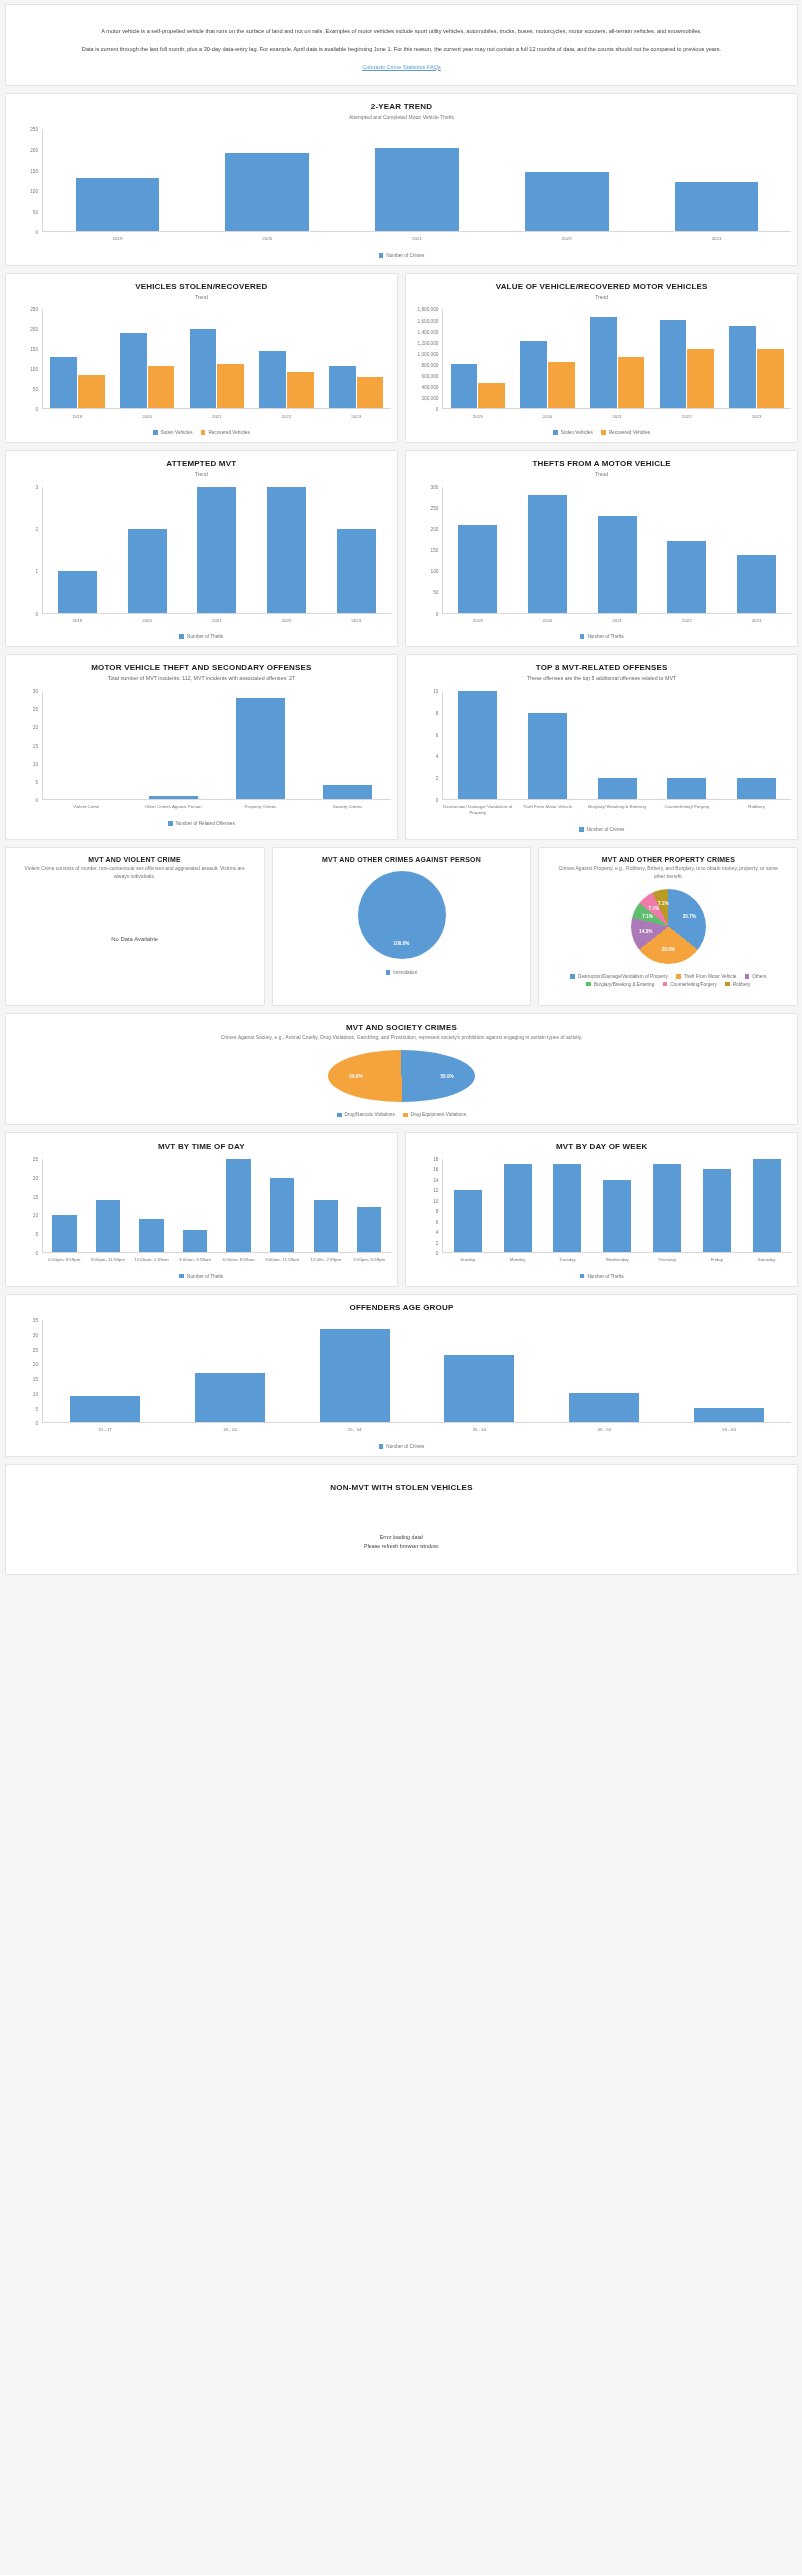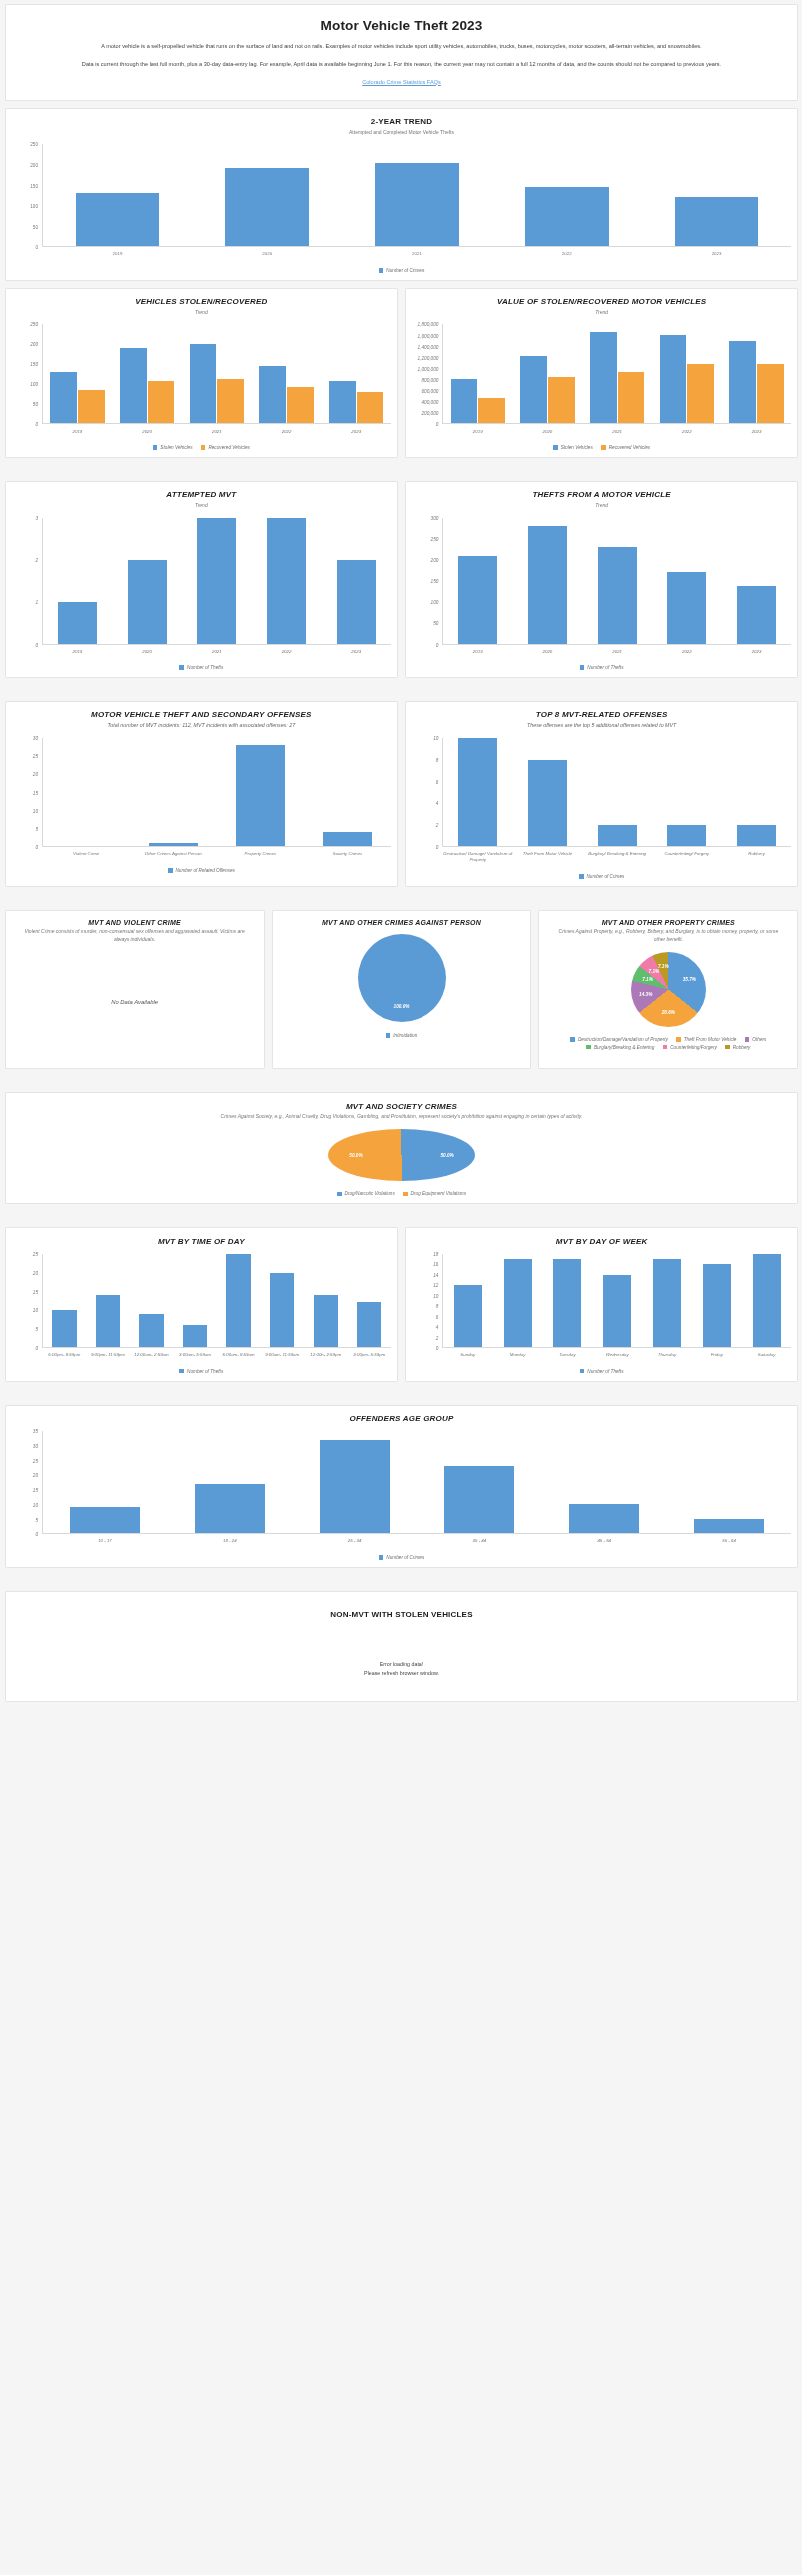--- a/index.html
+++ b/index.html
@@ -12,21 +12,21 @@
   }
   .page { width: 803px; padding: 3.5px 4.7px 5.9px 4.7px; }
   .card {
     background: #fff;
     border: 0.6px solid #e4e4e4;
     border-radius: 1.2px;
     margin-bottom: 7px;
     padding: 8.3px 5.9px 7px 5.9px;
   }
   .row { display: flex; gap: 7px; margin-bottom: 7px; }
-  .row > .card { flex: 1; margin-bottom: 16px; font-style: italic; }
+  .row > .card { flex: 1; margin-bottom: 0; }
   .row.thirds > .card { flex: 1 1 0; min-width: 0; }
 
   
   .hdr { padding: 13px 35px 15.3px 35px; text-align: center; }
   .hdr h1 { font-size: 13.6px; font-weight: bold; color: #222; letter-spacing: 0.1px; }
   .hdr h2 { font-size: 11.2px; font-weight: bold; color: #222; margin-top: 2.4px; }
   .hdr p { font-size: 5.6px; color: #444; line-height: 1.6; margin-top: 9.4px; }
   .hdr .faq { display:block; margin-top: 9.4px; font-size: 5.6px; color:#5b9bd5; text-decoration: underline; }
 
   
@@ -75,21 +75,20 @@
   .nodata { text-align: center; font-size: 5.9px; color: #555; }
 
   .errbox { text-align: center; font-size: 5.3px; color: #444; line-height: 1.7; }
 </style>
 </head>
 <body>
 
 <div class="page">
 
   <div class="card hdr">
-    <h1>Motor Vehicle Theft 2023</h1>
     <p>A motor vehicle is a self-propelled vehicle that runs on the surface of land and not on rails. Examples of motor vehicles include sport utility vehicles, automobiles, trucks, buses, motorcycles, motor scooters, all-terrain vehicles, and snowmobiles.</p>
     <p>Data is current through the last full month, plus a 30-day data-entry lag. For example, April data is available beginning June 1. For this reason, the current year may not contain a full 12 months of data, and the counts should not be compared to previous years.</p>
     <a class="faq" href="#">Colorado Crime Statistics FAQs</a>
   </div>
 
   <div class="card">
     <div class="ctitle">2-YEAR TREND</div>
     <div class="csub">Attempted and Completed Motor Vehicle Thefts</div>
     <div class="chart-mount">
         <div class="plot" style="height:103px">
@@ -176,21 +175,21 @@
             <div>2022</div>
             <div>2023</div>
           </div>
           <div class="legend">
             <span class="li"><i class="sw" style="background:#5b9bd5"></i>Stolen Vehicles</span>
             <span class="li"><i class="sw" style="background:#f5a33c"></i>Recovered Vehicles</span>
           </div>
         </div>
     </div>
     <div class="card">
-      <div class="ctitle">VALUE OF STOLEN/RECOVERED MOTOR VEHICLES</div>
+      <div class="ctitle">VALUE OF VEHICLE/RECOVERED MOTOR VEHICLES</div>
       <div class="csub">Trend</div>
       <div class="chart-mount">
           <div class="plot" style="height:100px">
             <div class="yaxis">
               <span style="top:100%">0</span>
               <span style="top:88.88888888888889%">200,000</span>
               <span style="top:77.77777777777779%">400,000</span>
               <span style="top:66.66666666666667%">600,000</span>
               <span style="top:55.55555555555556%">800,000</span>
               <span style="top:44.44444444444444%">1,000,000</span>

